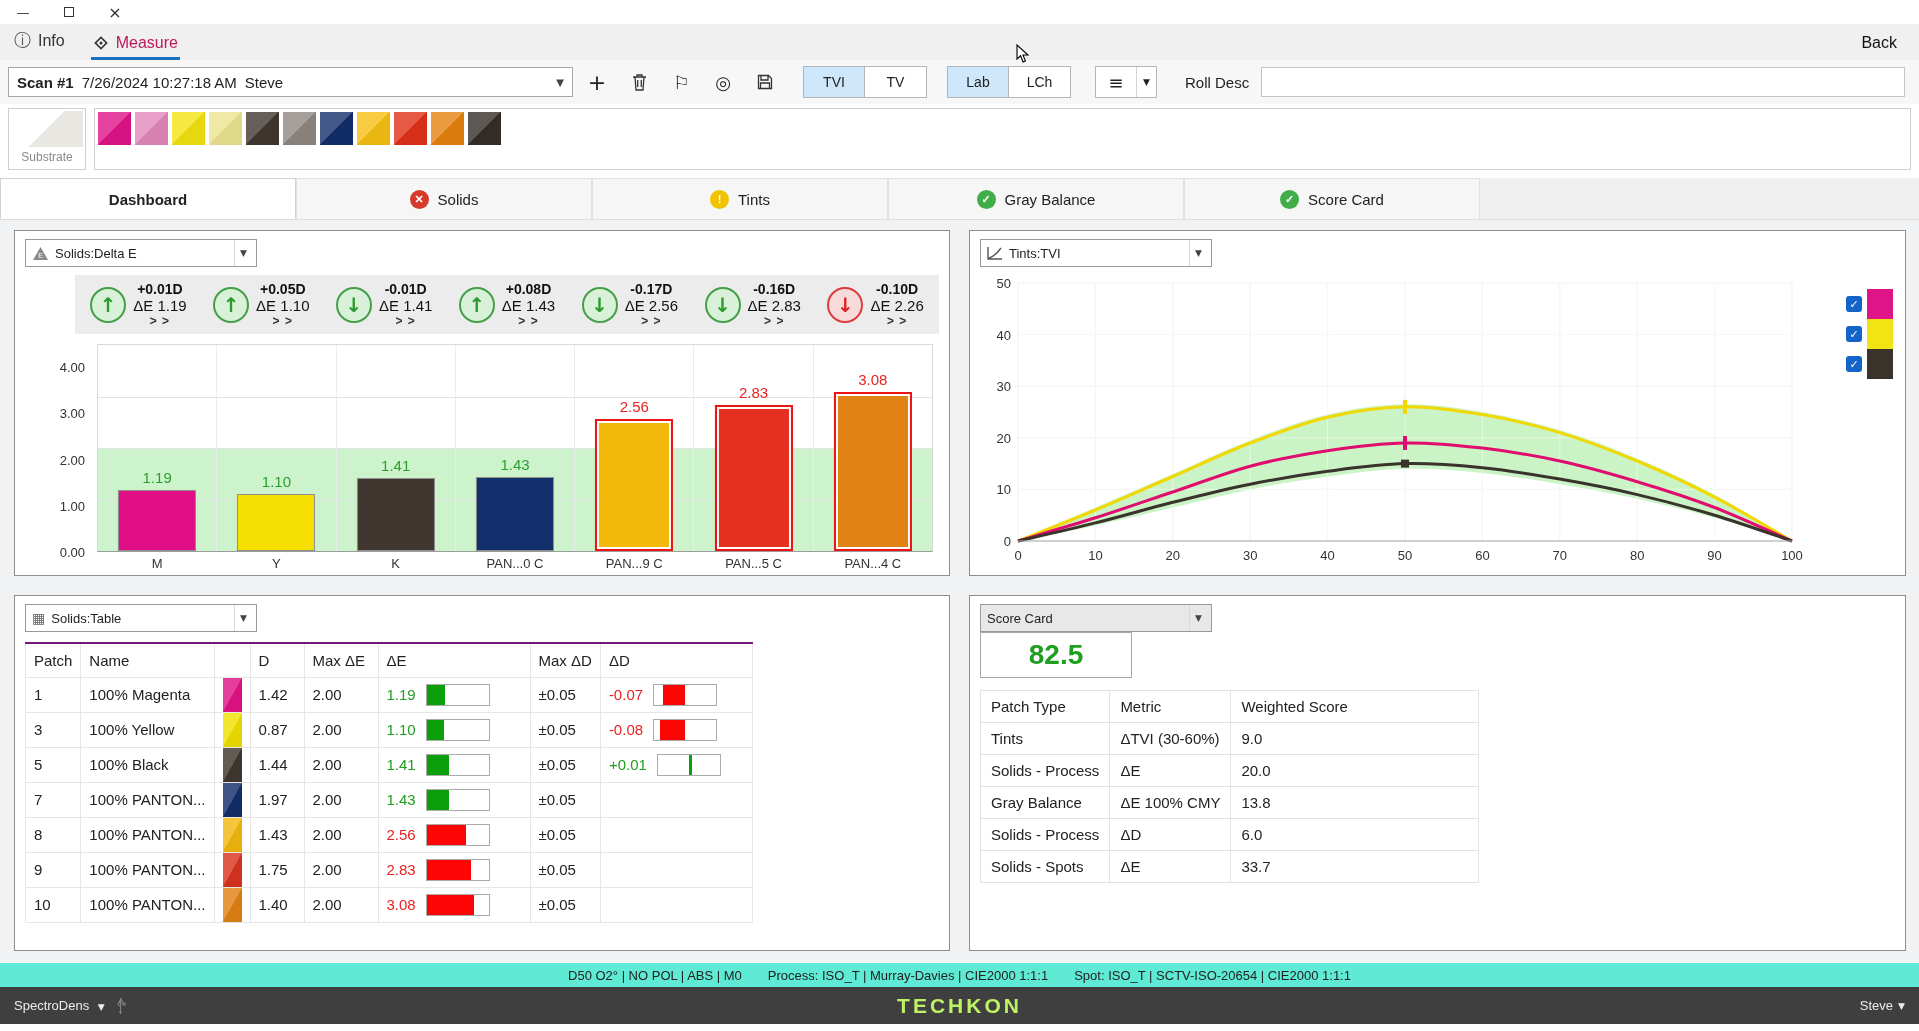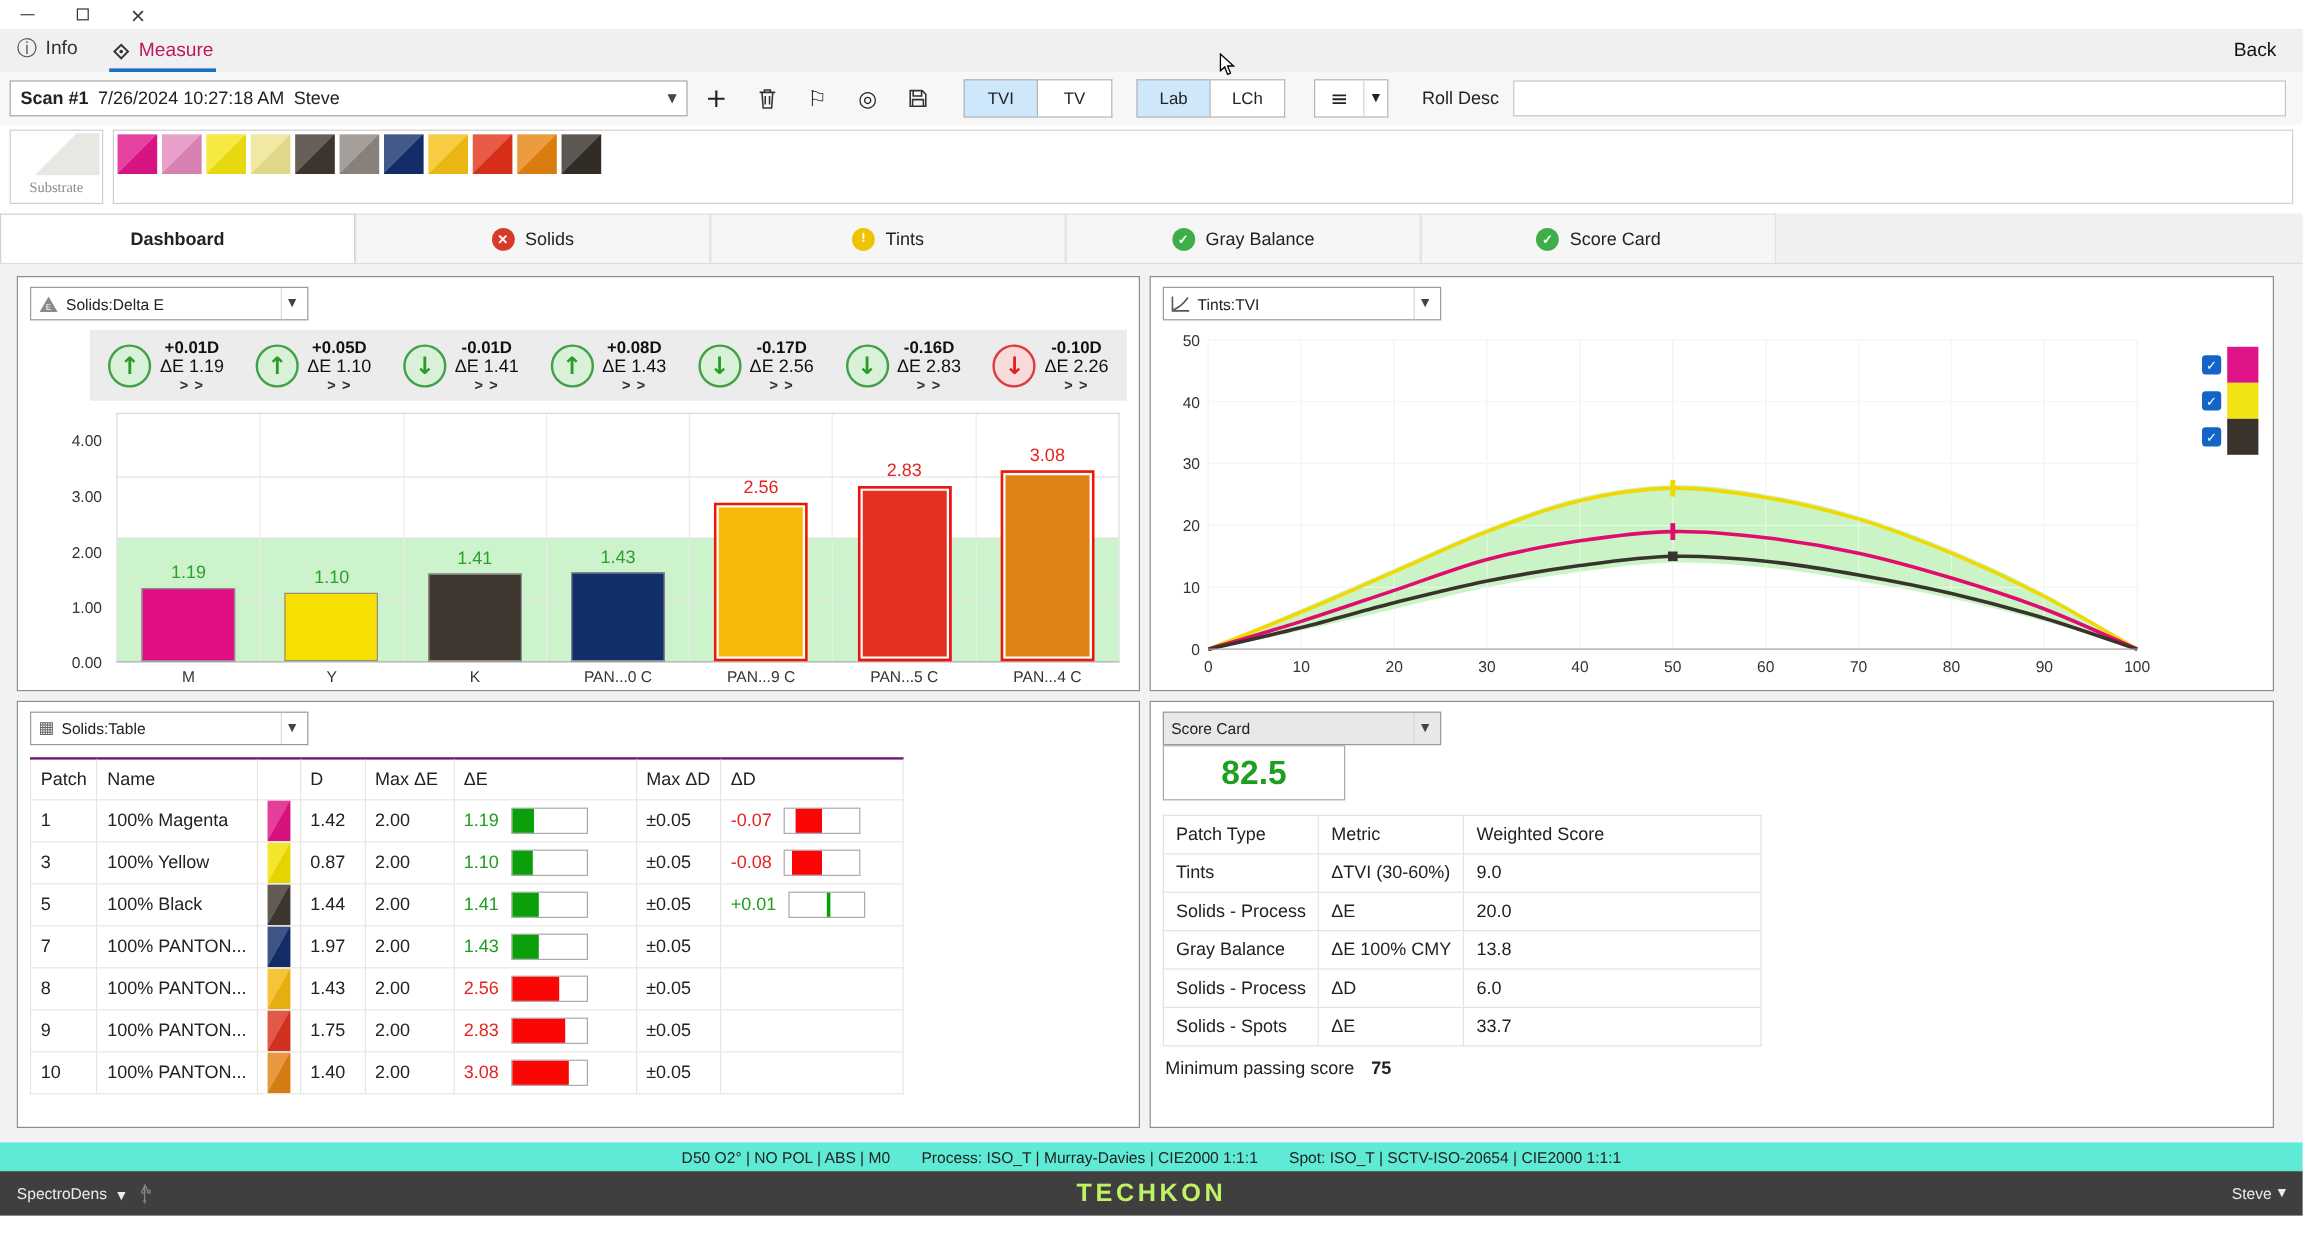--- a/index.html
+++ b/index.html
@@ -31,21 +31,21 @@
     border:1px solid #b5b5b5; background:#fff; font-size:14px; color:#222; }
   .segbtn + .segbtn { border-left:none; }
   .segbtn.on { background:#cfe7fa; }
   .menubtn { display:flex; height:32px; margin-left:18px; border:1px solid #b5b5b5; background:#fff; }
   .menubtn .burger { width:40px; display:flex; align-items:center; justify-content:center; font-size:18px; }
   .menubtn .arrow { width:20px; display:flex; align-items:center; justify-content:center; font-size:9px; border-left:1px solid #d5d5d5; }
   .rolldesc-label { margin-left:22px; font-size:15px; color:#222; white-space:nowrap; }
   .rolldesc-input { flex:1; height:30px; border:1px solid #c4c4c4; background:#fff; margin:0 6px; font-size:14px; padding:0 6px; }
 
   
-  .patchrow { height:74px; background:#fff; display:flex; align-items:flex-start; padding:4px 8px 0 8px; gap:8px;font-family:Liberation Serif, serif; }
+  .patchrow { height:74px; background:#fff; display:flex; align-items:flex-start; padding:4px 8px 0 8px; gap:8px; }
   .substrate { width:78px; height:62px; border:1px solid #cfcfcf; display:flex; flex-direction:column; background:#fff; }
   .substrate .swatch-sub { flex:1; background:linear-gradient(135deg,#fff 49%,#e9e7e2 50%); margin:2px 2px 0 2px; }
   .substrate .sublabel { font-size:12px; color:#8a8a8a; text-align:center; padding:3px 0 5px; }
   .patchstrip { flex:1; height:62px; border:1px solid #cfcfcf; background:#fff; display:flex; align-items:flex-start; padding:3px; gap:4px; }
   .swatch { width:33px; height:33px; position:relative; }
   .swatch::after { content:""; position:absolute; inset:0;
     background:linear-gradient(to bottom right, rgba(255,255,255,0.20) 49.5%, rgba(0,0,0,0.05) 50%); }
 
   
   .tabstrip { height:42px; background:#f0f0f0; display:flex; border-bottom:1px solid #dcdcdc; }
@@ -53,21 +53,21 @@
     background:#f6f6f6; border:1px solid #e2e2e2; border-bottom:none; font-size:15px; color:#222; }
   .tab.active { background:#fff; border-color:#d2d2d2; font-weight:bold; }
   .tabicon { width:19px; height:19px; border-radius:50%; display:flex; align-items:center; justify-content:center;
     color:#fff; font-size:11px; font-weight:bold; }
   .tabicon.fail { background:#d63a2a; }
   .tabicon.warn { background:#f0c300; }
   .tabicon.pass { background:#3fae49; }
 
   
   .content { background:#f1f2f3; padding:10px 14px 12px 14px; display:grid;
-    grid-template-columns:936px 937px; grid-template-rows:346px 356px; gap:8px; }
+    grid-template-columns:936px 937px; grid-template-rows:346px 356px; gap:19px; }
   .panel { background:#fff; border:1px solid #8d8d8d; position:relative; padding:8px 10px; }
   .combo { display:inline-flex; width:232px; height:28px; border:1px solid #9a9a9a; background:#fff;
     align-items:center; padding:0 4px 0 6px; gap:6px; font-size:13px; color:#222; }
   .combo .spacer { flex:1; }
   .combo .caret { font-size:9px; color:#444; padding:0 5px; border-left:1px solid #d8d8d8; align-self:stretch; display:flex; align-items:center; }
   .combo.gray { background:#e8e8e8; }
 
   
   .indstrip { margin:8px 0 0 50px; background:#ececec; display:flex; padding:6px 2px; }
   .indcell { flex:1; display:flex; align-items:center; justify-content:center; gap:7px; }
@@ -696,24 +696,20 @@
             <td>ΔD</td>
             <td>6.0</td>
           </tr>
           <tr>
             <td>Solids - Spots</td>
             <td>ΔE</td>
             <td>33.7</td>
           </tr>
         </tbody>
     </table>
-    <div class="minline">
-      <span>Minimum passing score</span>
-      <b>75</b>
-    </div>
   </div>
 </div>
 
 <div class="statusline">
   <span>D50 O2° | NO POL | ABS | M0</span>
   <span>Process: ISO_T | Murray-Davies | CIE2000 1:1:1</span>
   <span>Spot: ISO_T | SCTV-ISO-20654 | CIE2000 1:1:1</span>
 </div>
 
 <div class="bottombar">

